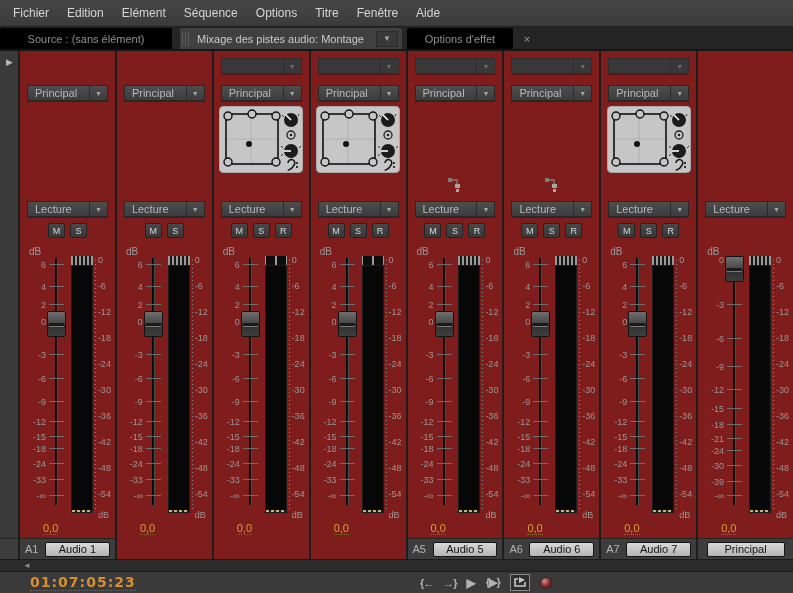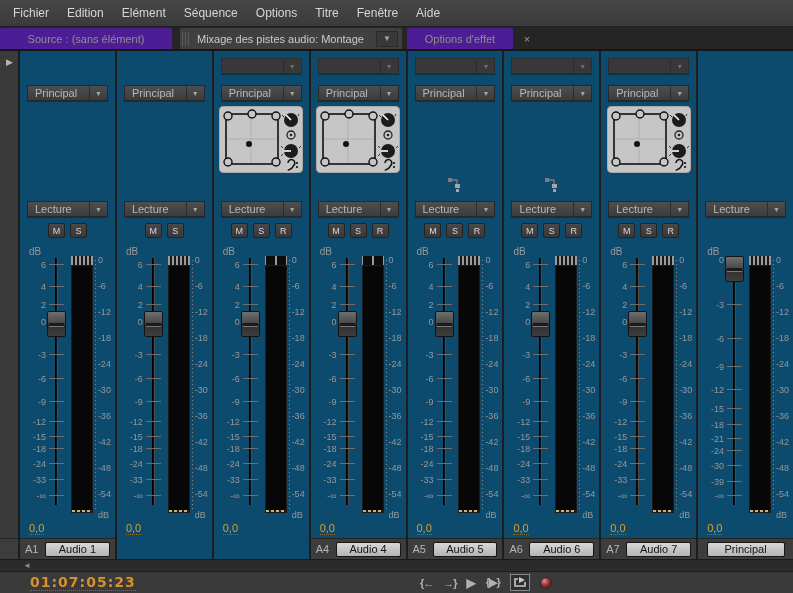--- a/index.html
+++ b/index.html
@@ -16,21 +16,21 @@
   }
   .menubar .mitem {
     font-size:12px; color:#d6d6d6; padding:5px 9px; cursor:default;
   }
   
   .tabbar {
     height:22px; background:#252525; display:flex; align-items:stretch; gap:5px; padding:1px 0 0 0;
   }
   .tab {
     display:flex; align-items:center; font-size:11px; padding:0 4px;
-    background:#4c1d95; color:#8f8f8f; border-radius:2px 2px 0 0;
+    background:#000000; color:#8f8f8f; border-radius:2px 2px 0 0;
   }
   .tab.source { width:172px; justify-content:center; }
   .tab.effects { width:106px; justify-content:center; }
   .tab.metadata { width:96px; justify-content:center; }
   .tab.active {
     background:#404040; color:#cacaca; padding:0 4px 0 0; margin-left:3px;
   }
   .gripper {
     width:7px; height:14px; margin:0 6px 0 2px;
     background:repeating-linear-gradient(90deg,#5c5c5c 0 1px,transparent 1px 3px);
@@ -52,21 +52,21 @@
     display:flex; flex-direction:column;
   }
   .expand-arrow {
     color:#b5b5b5; font-size:9px; padding:6px 0 0 6px; cursor:default;
   }
   .leftstrip .strip-bottom {
     margin-top:auto; height:21px; background:#3d3d3d; border-top:1px solid #242424;
   }
   .channels { flex:1; display:flex; }
   .channel {
-    flex:1; position:relative; background:#0c4a6e; border-right:2px solid #1d1d1d;
+    flex:1; position:relative; background:#7f1d1d; border-right:2px solid #1d1d1d;
   }
   .channel:last-child { border-right:none; }
   
   .drop {
     position:absolute; left:7px; right:7px; height:16px;
     background:linear-gradient(#4e4e4e,#3c3c3c); border:1px solid #282828;
     display:flex; align-items:center; font-size:11px; color:#b8b8b8;
     box-shadow:0 1px 0 rgba(0,0,0,.3);
   }
   .drop .dlabel { flex:1; padding-left:7px; white-space:nowrap; overflow:hidden; }
@@ -134,21 +134,21 @@
     background:repeating-linear-gradient(90deg,#cdb276 0 3px,#1a1a1a 3px 5px);
   }
   .mdots {
     position:absolute; left:26px; top:4px; bottom:8px; width:1px;
     background:repeating-linear-gradient(#8a8a8a 0 1px,transparent 1px 4px);
   }
   .mscale-item { position:absolute; left:29px; height:0; }
   .mscale-item .mlab { position:absolute; top:-5px; left:0; font-size:9px; color:#989898; white-space:nowrap; }
   
   .chval {
-    position:absolute; top:471px; left:9px; font-size:11px; color:#d7a035;
+    position:absolute; top:471px; left:23px; font-size:11px; color:#d7a035;
     border-bottom:1px dotted #8a6a2f; padding-bottom:0px;
   }
   .trackrow {
     position:absolute; left:0; right:0; bottom:0; height:21px; background:#3d3d3d;
     border-top:1px solid #242424; display:flex; align-items:center; padding:0 5px;
   }
   .trackid { font-size:11px; color:#b5b5b5; width:20px; }
   .trackbtn {
     flex:1; height:15px; background:linear-gradient(#d8d8d8,#b4b4b4);
     border:1px solid #161616; border-radius:2px; color:#141414; font-size:11px;
@@ -732,24 +732,20 @@
             </div>
             <div class="mscale-item" style="top: 90.5%;">
               <span class="mlab">-54</span>
             </div>
             <div class="mscale-item" style="top: 98.5%;">
               <span class="mlab">dB</span>
             </div>
           </div>
         </div>
         <div class="chval">0,0</div>
-        <div class="trackrow">
-          <div class="trackid">A4</div>
-          <div class="trackbtn">Audio 4</div>
-        </div>
       </div>
       <div class="channel">
         <div class="drop slot">
           <span class="dlabel"></span>
           <span class="darrow">▼</span>
         </div>
         <div class="drop out">
           <span class="dlabel">Principal</span>
           <span class="darrow">▼</span>
         </div>

